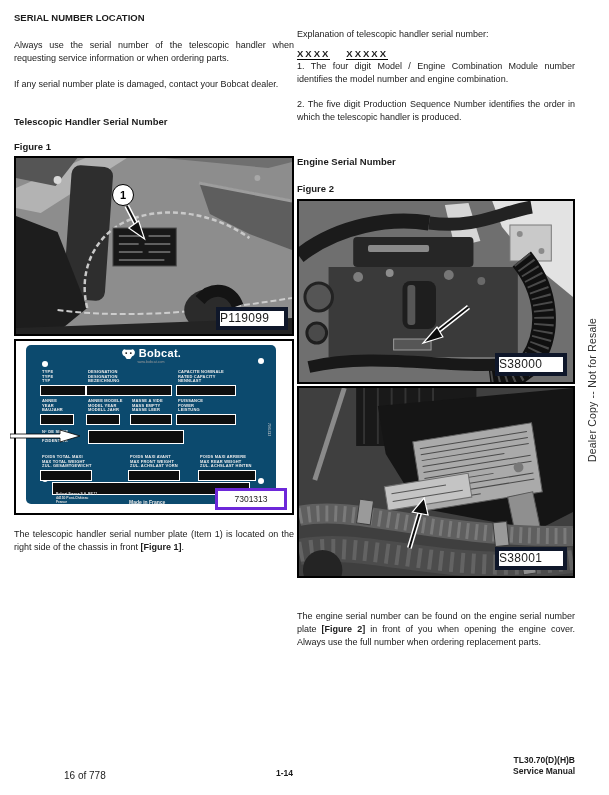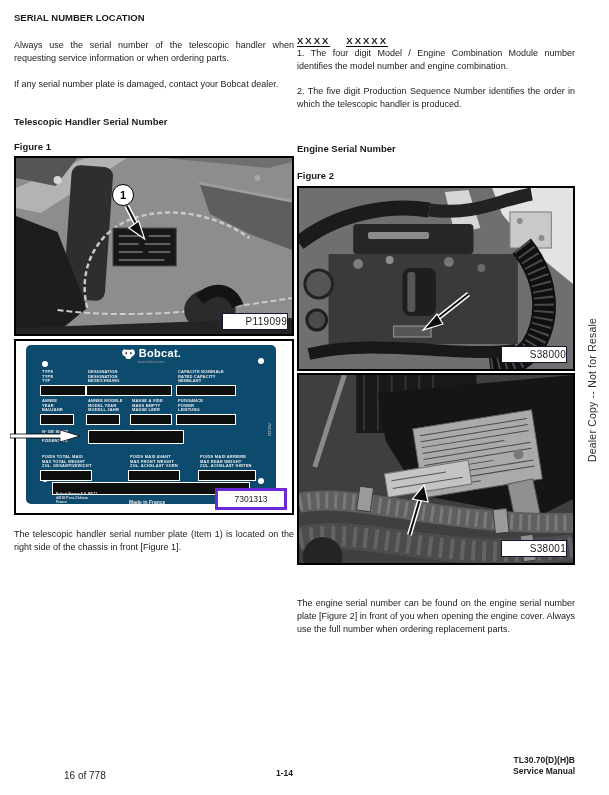--- a/index.html
+++ b/index.html
@@ -19,22 +19,22 @@
   .mt3{margin-top:3px}.mt2{margin-top:2px}
 
   
   .photo-frame{position:relative;border:2px solid #000;background:#8d8d8d;}
   .f1{height:176px;}
   .eng1{height:181px;}
   .eng2{height:188px;}
   .photo-frame svg{position:absolute;left:0;top:0;width:100%;height:100%;}
   .photo-label{
     position:absolute;right:4px;bottom:4px;width:64px;height:15px;
-    background:#fff;border:1px solid #0f172a;font-size:10px;line-height:15px;
-    text-align:right;letter-spacing:.3px;
+    background:#fff;border:4px solid #0f172a;font-size:12px;line-height:15px;
+    text-align:left;letter-spacing:.3px;
   }
   .callout{
     position:absolute;left:96px;top:26px;width:20px;height:20px;border-radius:50%;
     background:#fff;border:1.6px solid #000;text-align:center;
     font-size:11px;line-height:20px;font-weight:bold;color:#000;
   }
 
   
   .plate-frame{position:relative;border:2px solid #000;height:172px;background:#fff;}
   .plate{position:absolute;left:10px;top:4px;right:16px;bottom:9px;background:#0c4a6e;border-radius:5px;overflow:visible;}
@@ -69,21 +69,21 @@
   .ws{word-spacing:5px;}
 
   
   .footer-left{position:absolute;left:64px;top:769px;font-size:10px;}
   .footer-center{position:absolute;left:276px;top:767px;font-size:8.5px;font-weight:bold;}
   .footer-right{position:absolute;right:34px;top:755px;font-size:8.5px;font-weight:bold;text-align:right;line-height:11px;}
   .side-note{
     position:absolute;left:592px;top:390px;transform:translate(-50%,-50%) rotate(-90deg);
     white-space:nowrap;font-size:10.5px;color:#2e2e2e;letter-spacing:.2px;
   }
-  b{font-weight:normal;}
+  b{font-weight:bold;}
 </style>
 </head>
 <body>
 
 <div class="col col-left">
   <h1 class="mt4">SERIAL NUMBER LOCATION</h1>
   <p class="mt15">Always use the serial number of the telescopic handler when requesting service information or when ordering parts.</p>
   <p class="mt13">If any serial number plate is damaged, contact your Bobcat dealer.</p>
   <h2 class="mt25">Telescopic Handler Serial Number</h2>
   <h2 class="mt13">Figure 1</h2>
@@ -224,20 +224,21 @@
       <div class="plate-made">Made in France</div>
       <div class="plate-side-num">7065313</div>
     </div>
     <div class="plate-id-label">7301313</div>
   </div>
 
   <p class="mt13"><span>The telescopic handler serial number plate (Item 1) is located on the right side of the chassis in front </span><b>[Figure 1]</b><span>.</span></p>
 </div>
 
 <div class="col col-right">
+  <p>Explanation of telescopic handler serial number:</p>
 
   <div class="masks">
     <span class="m1">XXXX</span><span class="m2">XXXXX</span>
   </div>
 
 
   <p>1. The four digit Model / Engine Combination Module number identifies the model number and engine combination.</p>
   <p class="mt12">2. The five digit Production Sequence Number identifies the order in which the telescopic handler is produced.</p>
 
   <h2 class="mt16">Engine Serial Number</h2>

